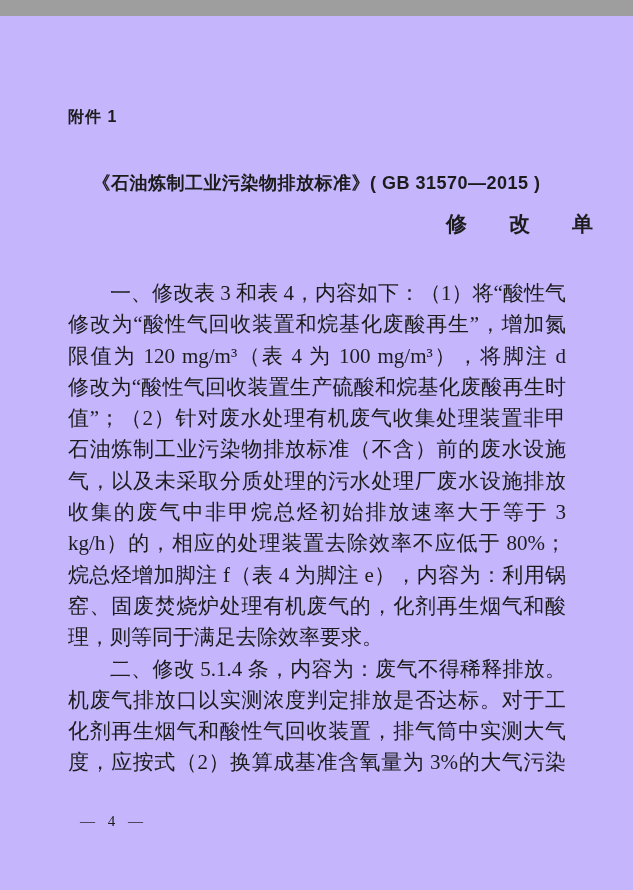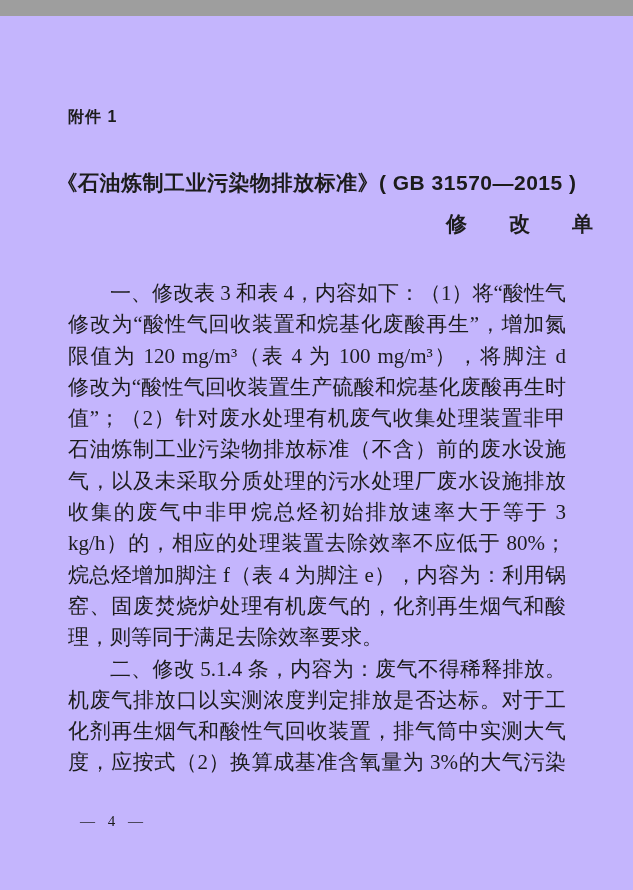--- a/index.html
+++ b/index.html
@@ -27,21 +27,21 @@
     letter-spacing: 1px;
   }
   .doc-title {
     position: absolute;
     left: 40px;
     right: 40px;
     top: 152px;
     text-align: center;
     font-family: "Liberation Sans", "DejaVu Sans", sans-serif;
     font-weight: bold;
-    font-size: 21px;
+    font-size: 18px;
     line-height: 30px;
     letter-spacing: 0.5px;
     white-space: nowrap;
   }
   .doc-subtitle {
     position: absolute;
     left: 40px;
     right: 40px;
     top: 193px;
     text-align: right;

